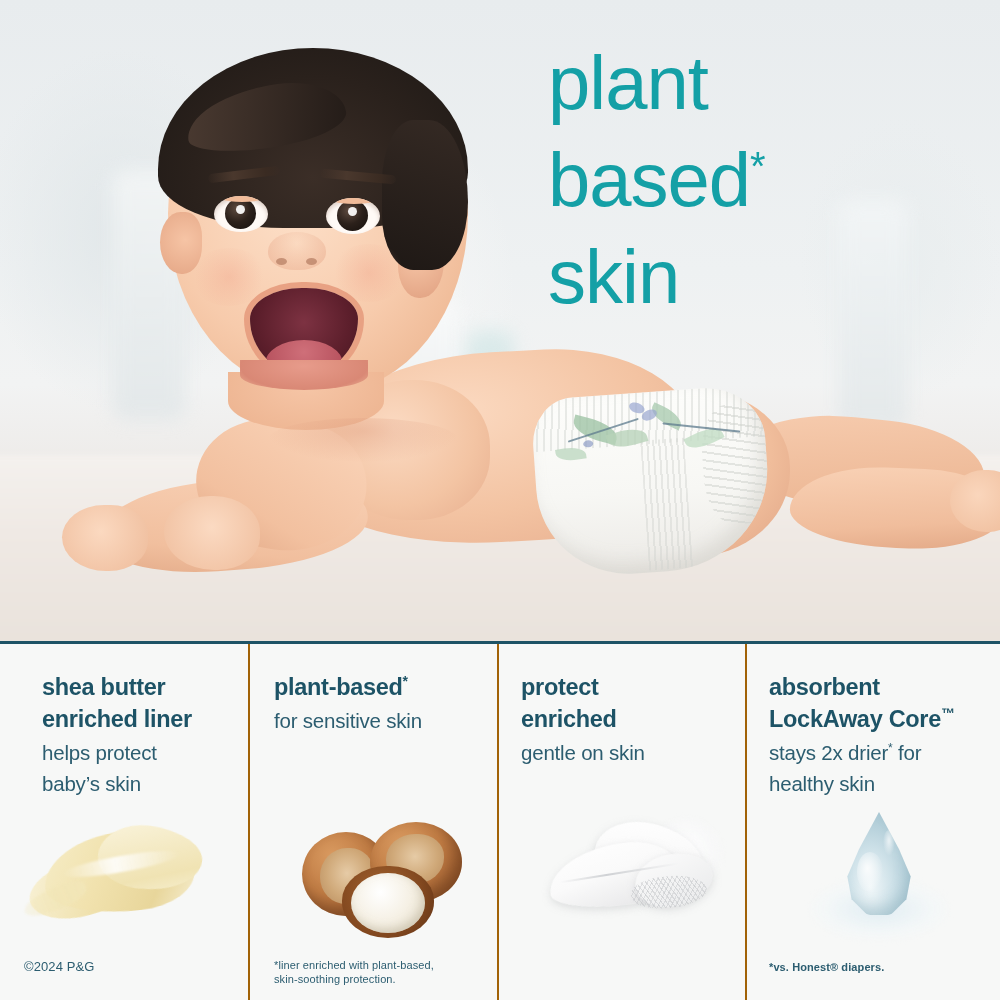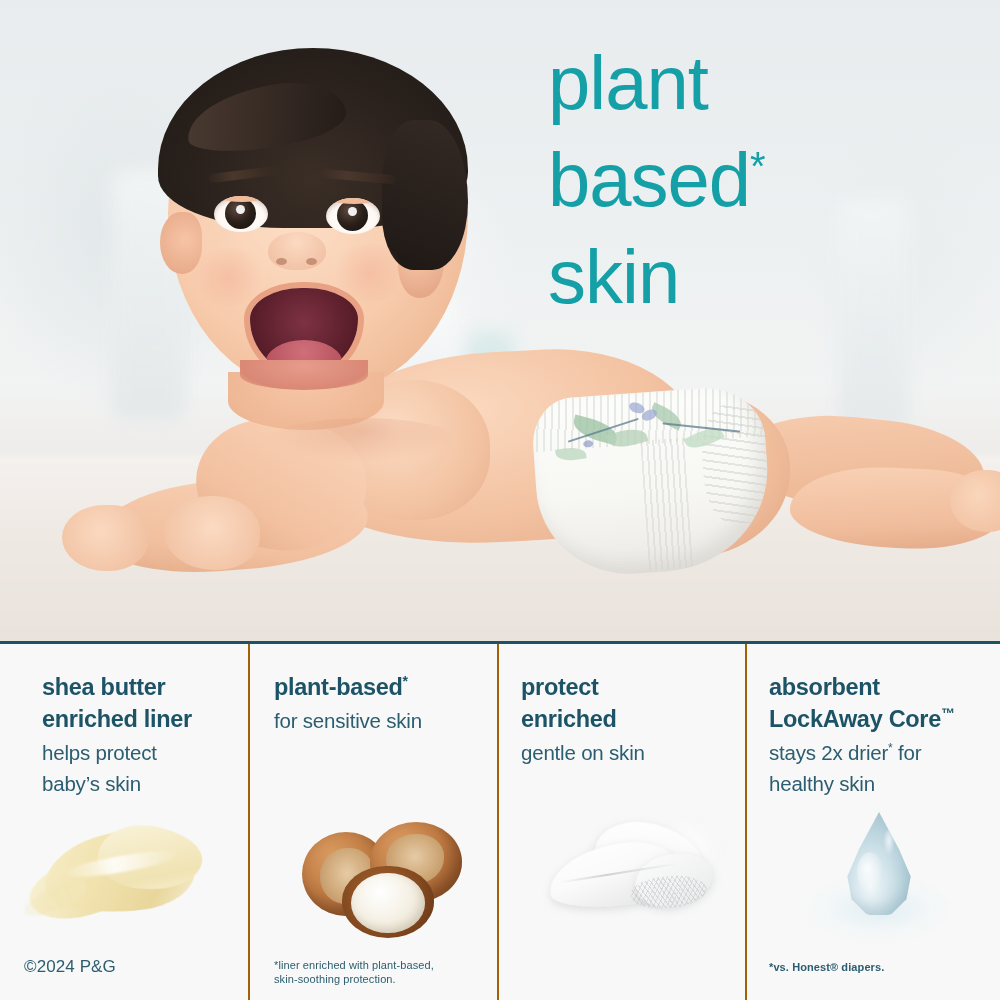--- a/index.html
+++ b/index.html
@@ -429,21 +429,21 @@
     height: 150px;
   }
   .footnote {
     position: absolute;
     bottom: 14px;
     font-size: 11px;
     line-height: 14px;
     color: #2c5d70;
     letter-spacing: .1px;
   }
-  .footnote.fn1 { left: 24px; bottom: 26px; font-size: 17px; }
+  .footnote.fn1 { left: 24px; bottom: 26px; font-size: 13px; }
   .footnote.fn2 { left: 24px; }
   .footnote.fn4 { left: 22px; bottom: 26px; font-weight: bold; }
 
   
   .swatch {
     position: absolute;
     left: 28px; top: 18px; width: 182px; height: 106px;
   }
   .swatch .sm {
     position: absolute;

